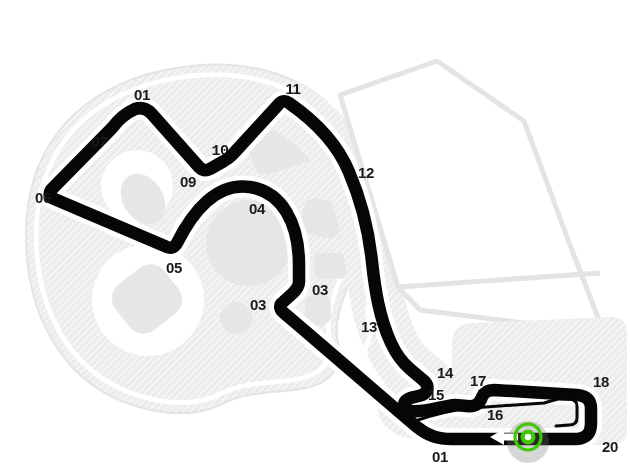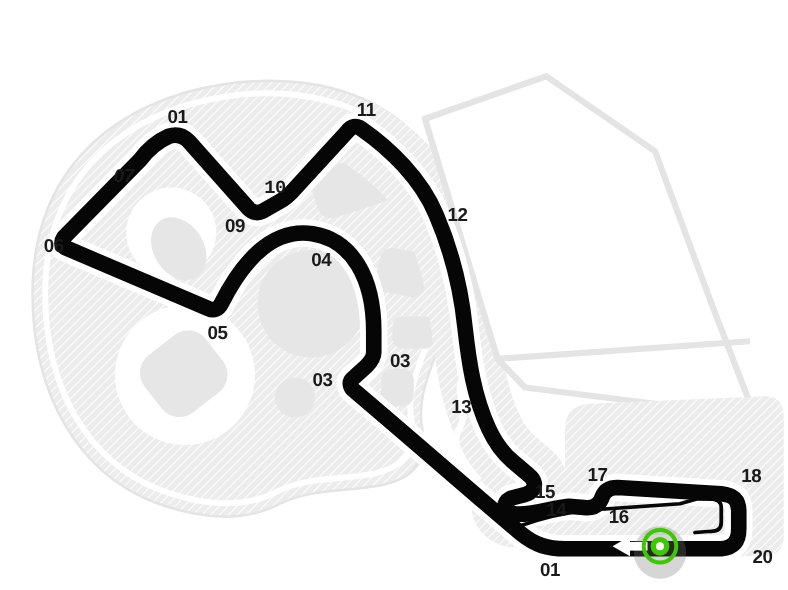--- a/index.html
+++ b/index.html
@@ -113,20 +113,20 @@
       <span class="turn-label" style="left: 257px; top: 208px;">04</span>
       <span class="turn-label" style="left: 174px; top: 267px; text-align: center;">05</span>
       <span class="turn-label" style="left: 43px; top: 197px;">06</span>
       <span class="turn-label" style="left: 99px; top: 141px; font-style: italic;">07</span>
       <span class="turn-label" style="left: 142px; top: 94px;">01</span>
       <span class="turn-label" style="left: 188px; top: 181px;">09</span>
       <span class="turn-label" style="left: 220px; top: 151px; font-family: Liberation Mono, monospace;">10</span>
       <span class="turn-label" style="left: 293px; top: 88px;">11</span>
       <span class="turn-label" style="left: 366px; top: 172px;">12</span>
       <span class="turn-label" style="left: 369px; top: 326px;">13</span>
-      <span class="turn-label" style="left: 445px; top: 372px; margin-top: 36px;">14</span>
+      <span class="turn-label" style="left: 445px; top: 372px;">14</span>
       <span class="turn-label" style="left: 436px; top: 394px;">15</span>
       <span class="turn-label" style="left: 495px; top: 414px;">16</span>
       <span class="turn-label" style="left: 478px; top: 380px;">17</span>
       <span class="turn-label" style="left: 601px; top: 381px;">18</span>
       <span class="turn-label" style="left: 610px; top: 446px;">20</span>
     </div>
 </div>
 
 </body></html>

